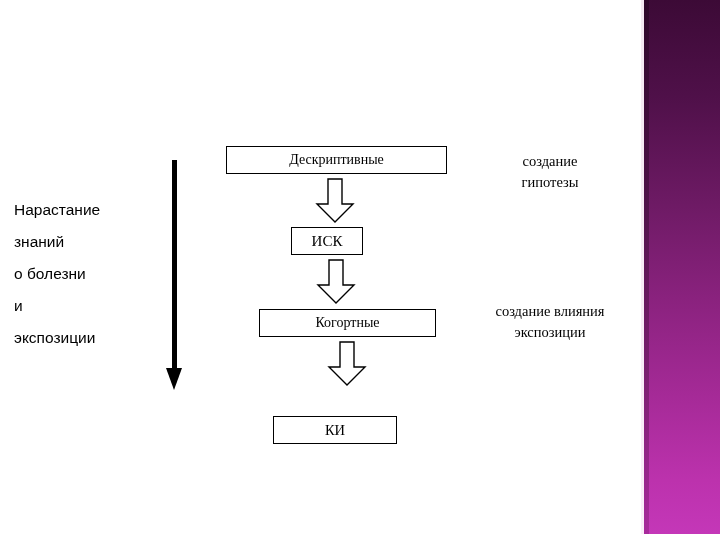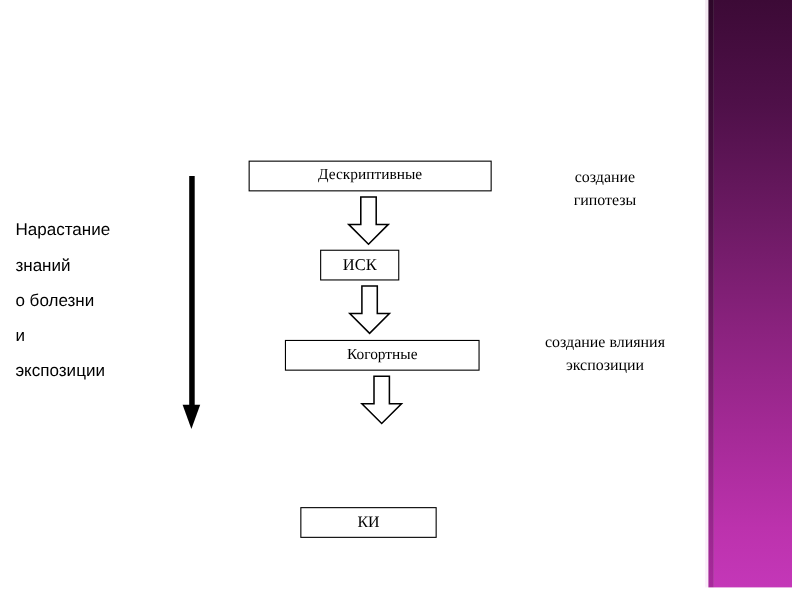--- a/index.html
+++ b/index.html
@@ -97,21 +97,21 @@
     display: flex;
     align-items: center;
     justify-content: center;
     font-family: "Liberation Serif", serif;
     font-weight: normal;
     color: #000000;
   }
   #box-descriptive { left: 226px; top: 146px;  width: 221px; height: 28px; font-size: 14px; }
   #box-isk         { left: 291px; top: 227px;  width:  72px; height: 28px; font-size: 15px; }
   #box-cohort      { left: 259px; top: 309px;  width: 177px; height: 28px; font-size: 14px; }
-  #box-ki          { left: 273px; top: 416px;  width: 124px; height: 28px; font-size: 14.5px; margin-top: 45px; }
+  #box-ki          { left: 273px; top: 416px;  width: 124px; height: 28px; font-size: 14.5px; }
 
   
   .block-arrow {
     position: absolute;
     width: 40px;
     height: 46px;
   }
   .block-arrow svg { display: block; }
   #arrow-1 { left: 315px; top: 178px; }
   #arrow-2 { left: 316px; top: 259px; }

